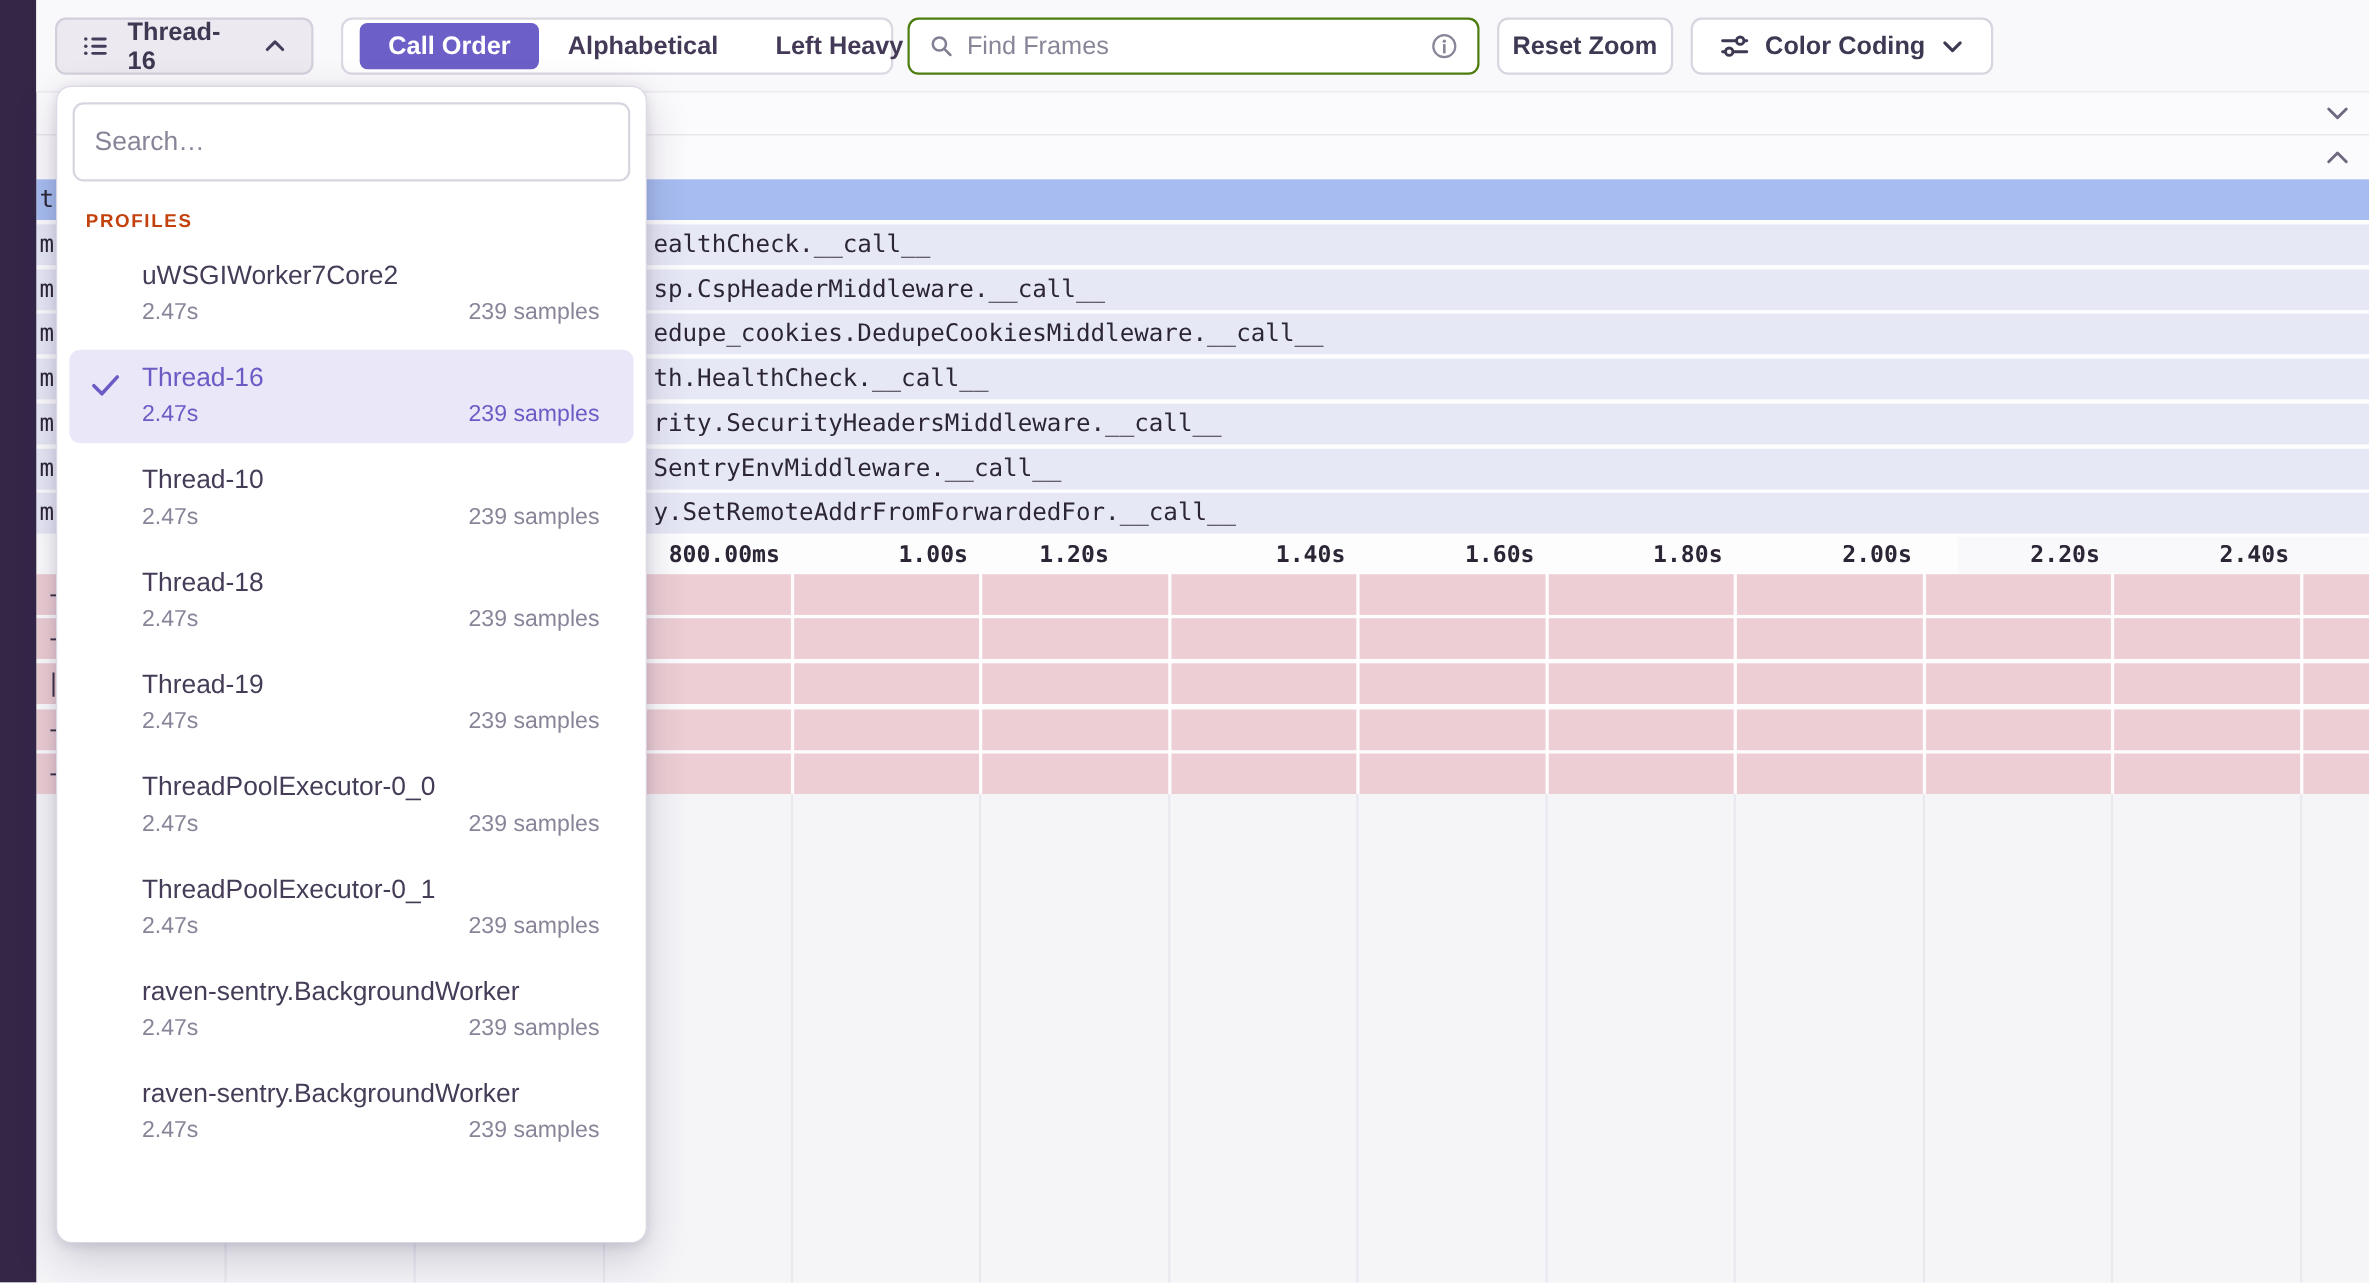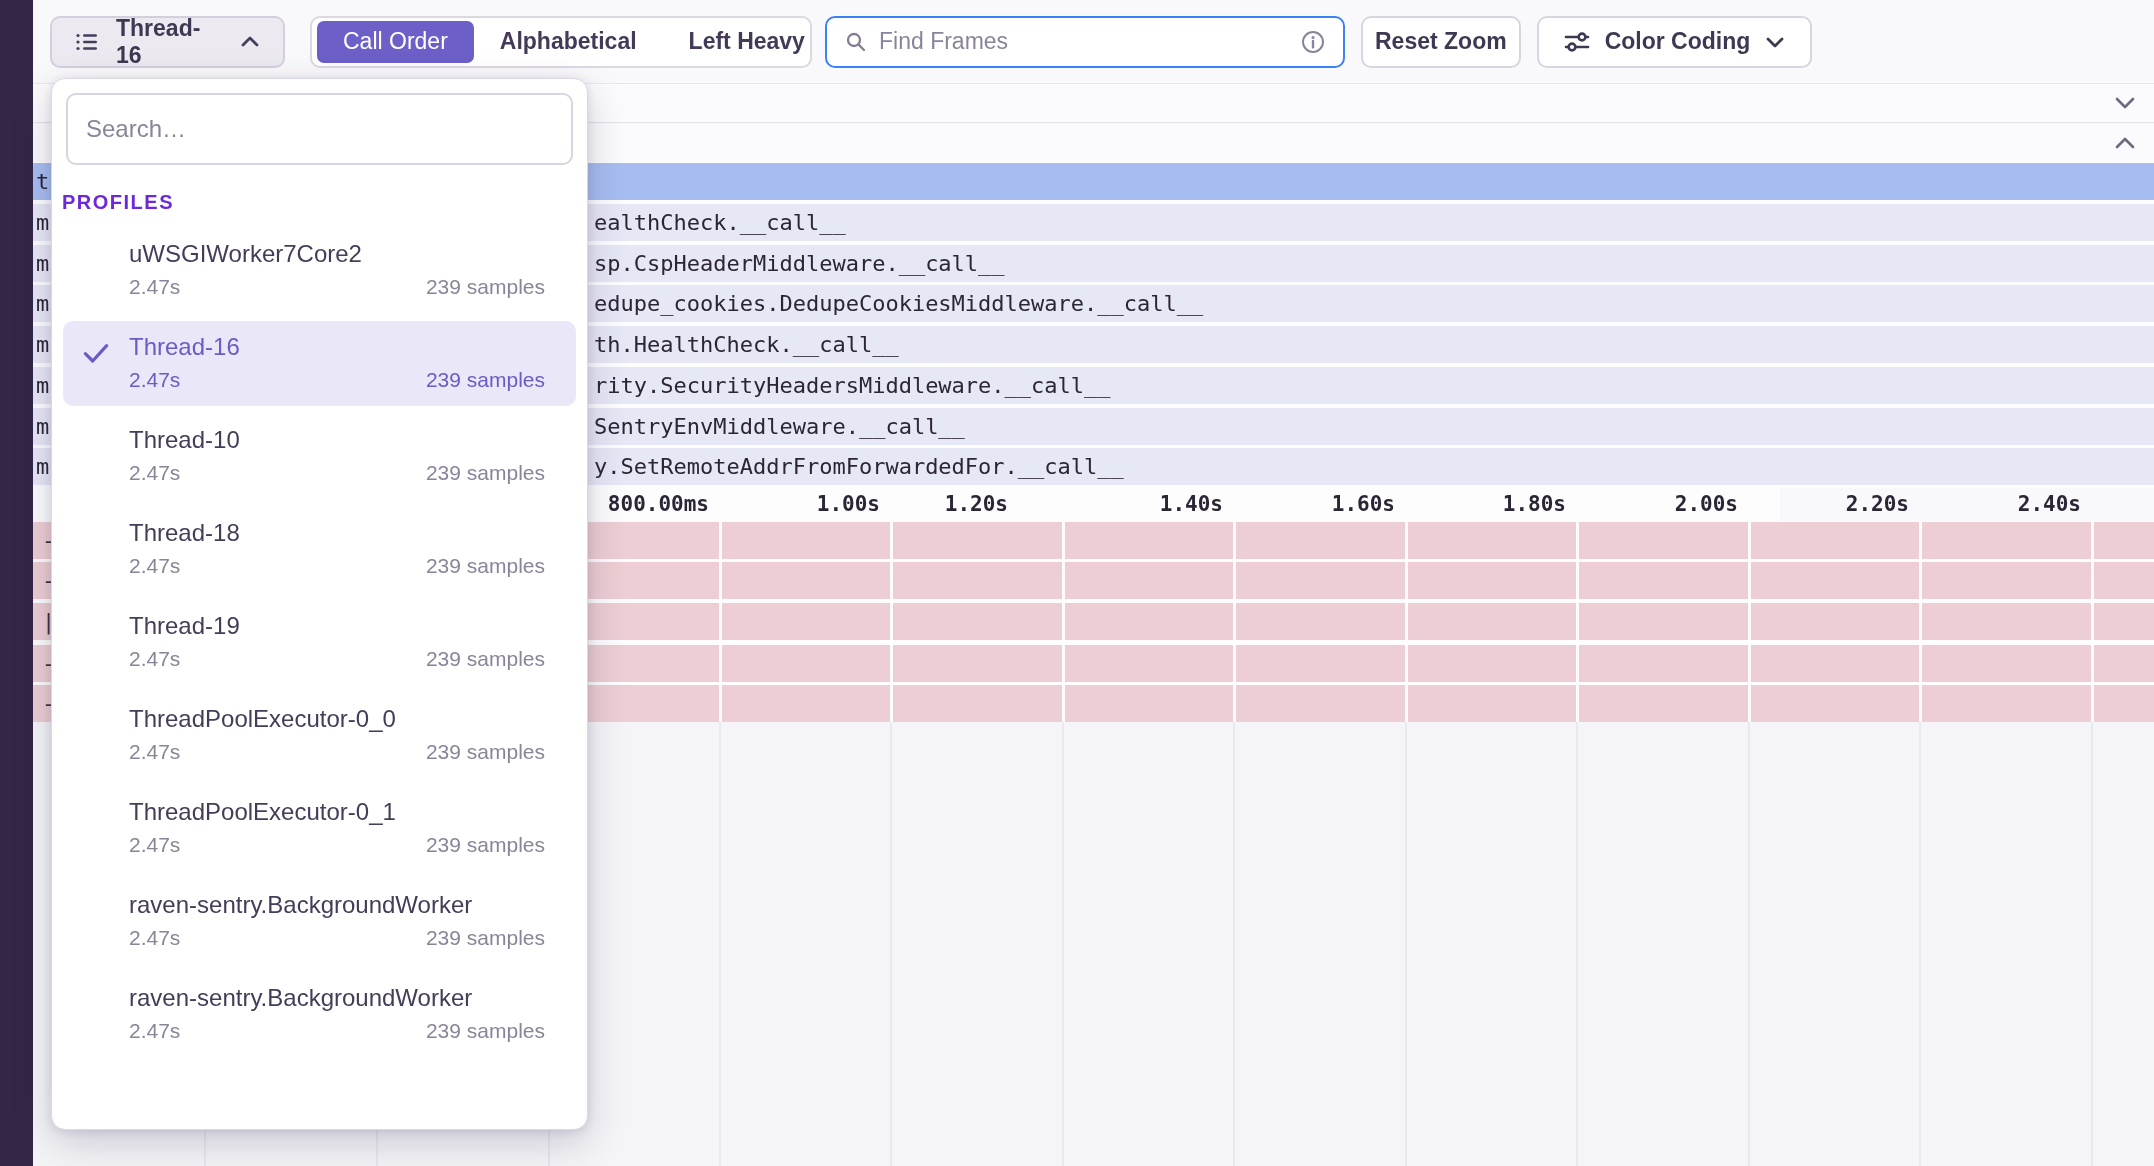--- a/index.html
+++ b/index.html
@@ -14,23 +14,23 @@
   .toolbar { position:absolute; left:33px; top:0; right:0; height:84px; background:#f9f8fa;
              border-bottom:1px solid #e9e6ee; display:flex; align-items:center; padding:0 24px 0 17px; z-index:4; }
   .btn { height:52px; display:flex; align-items:center; border-radius:10px; border:2px solid #d9d5e0;
          background:#fff; font-size:23px; font-weight:700; color:#3f3853; cursor:pointer; }
   .thread-btn { background:#eceaf0; border-color:#d4cfdc; padding:0 20px; gap:14px; width:235px; }
   .thread-btn .lbl { flex:1; }
   .seg { height:52px; display:flex; align-items:center; background:#fff; border:2px solid #dcd8e2; border-radius:10px; padding:0 5px; }
   .seg-a { margin-left:25px; width:502px; }
   .seg-b { margin-left:14px; width:317px; }
   .seg .opt { height:42px; display:flex; align-items:center; padding:0 26px; font-size:23px; font-weight:600; color:#443a58; border-radius:7px; white-space:nowrap; cursor:pointer; }
-  .seg .opt.active { background:#6C5FC7; color:#fff; font-weight:400; }
+  .seg .opt.active { background:#6C5FC7; color:#fff; font-weight:700;margin-left:10px; }
   .seg .divider { width:2px; height:28px; background:#ddd9e3; }
-  .find { margin-left:13px; width:520px; height:52px; background:#fff; border:2px solid #3b82f6; border-radius:10px;
+  .find { margin-left:13px; width:520px; height:52px; background:#fff; border:2px solid #4d7c0f; border-radius:10px;
           display:flex; align-items:center; padding:0 16px; gap:10px; }
   .find .ph { flex:1; font-size:23px; color:#8a8498; }
   .reset-btn { margin-left:16px; padding:0 12px; }
   .color-btn { margin-left:16px; padding:0 22px; gap:12px; }
 
   
   .strip { position:absolute; left:33px; right:0; background:#fbfafc; z-index:1; }
   .strip-1 { top:84px; height:39px; border-bottom:1px solid #e5e2e9; }
   .strip-2 { top:124px; height:38px; }
   .strip .chev { position:absolute; right:14px; top:50%; transform:translateY(-50%); }
@@ -64,21 +64,21 @@
   .lower-zone { position:absolute; left:33px; right:0; top:722px; height:444px; background:#f5f5f8; z-index:1; }
   .lower-zone .gline { position:absolute; top:0; bottom:0; width:2px; background:#e9e8ef; }
 
   
   .panel { position:absolute; left:51px; top:78px; width:537px; height:1052px; background:#ffffff;
            border:1px solid #dcd8e3; border-radius:14px; z-index:10;
            box-shadow:0 14px 40px rgba(45,35,75,0.20), 0 2px 10px rgba(45,35,75,0.12); padding-top:14px; }
   .panel-search { margin:0 14px; height:72px; border:2px solid #d9d5e0; border-radius:10px;
                   display:flex; align-items:center; padding:0 18px; background:#fff; }
   .panel-search .ph { font-size:24px; color:#8a8498; }
-  .section-label { margin:26px 10px 8px; font-size:20px; font-weight:700; letter-spacing:1.5px; color:#6d28d9; }
+  .section-label { margin:26px 26px 8px; font-size:17px; font-weight:700; letter-spacing:1.5px; color:#c2410c; }
   .plist { padding:6px 11px 0; display:flex; flex-direction:column; gap:8px; }
   .p-item { display:flex; border-radius:10px; padding:12px 31px 14px 17px; cursor:pointer; }
   .p-item.selected { background:#eae7f8; }
   .p-check { width:49px; padding-top:4px; }
   .p-body { flex:1; min-width:0; }
   .p-name { font-size:24px; font-weight:500; color:#453c57; white-space:nowrap; }
   .p-sub { display:flex; justify-content:space-between; margin-top:7px; font-size:21px; color:#8a8498; }
   .p-item.selected .p-name, .p-item.selected .p-sub { color:#6a5bc5; }
 
   svg { display:block; }

